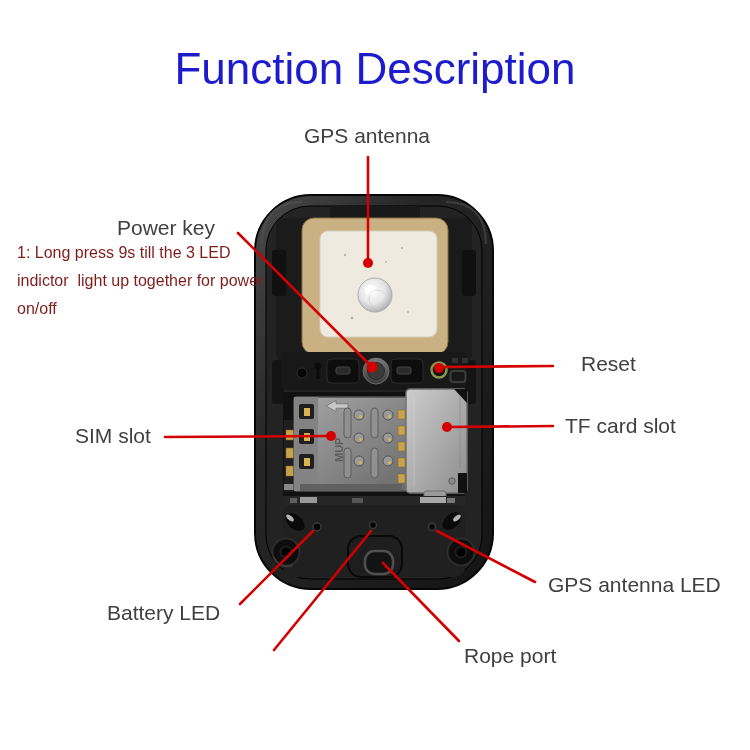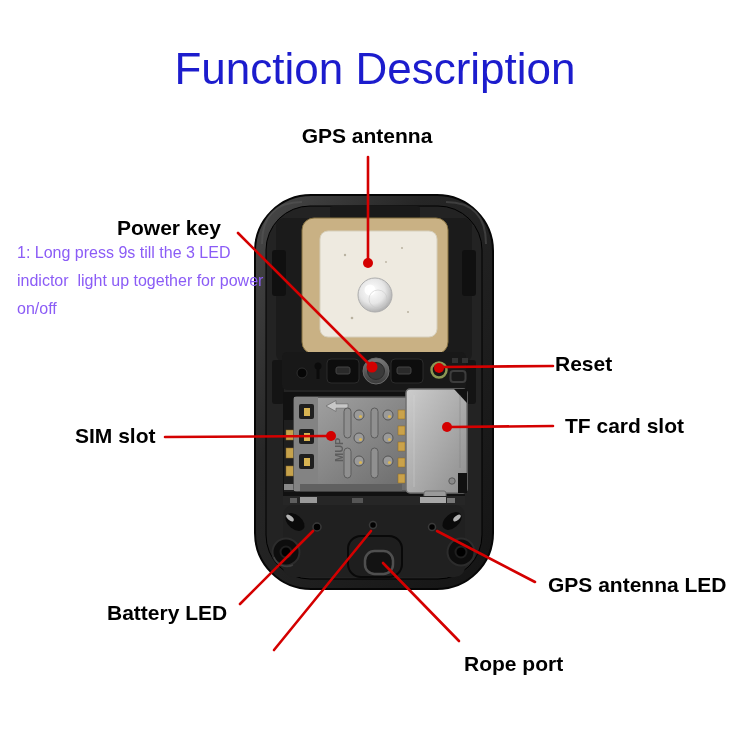--- a/index.html
+++ b/index.html
@@ -7,26 +7,26 @@
     position:relative;width:750px;height:750px;background:#fff;overflow:hidden;
     font-family:"Liberation Sans", sans-serif;
   }
   .layer{position:absolute;left:0;top:0;width:750px;height:750px;}
   .page-title{
     position:absolute;top:45px;left:0;width:750px;text-align:center;
     font-size:44px;font-weight:400;color:#1c1ccd;letter-spacing:0px;line-height:1.1;
     white-space:nowrap;
   }
   .callout{
-    position:absolute;font-size:21px;font-weight:bold;color:#000000;
+    position:absolute;font-size:21px;font-weight:normal;color:#404040;
     line-height:1.1;white-space:nowrap;
   }
   .callout.centered{transform:translateX(-50%);}
   .note{
-    position:absolute;font-size:16px;font-weight:400;color:#8b5cf6;
+    position:absolute;font-size:16px;font-weight:400;color:#7f1d1d;
     line-height:1.1;white-space:pre;
   }
 </style>
 </head>
 <body>
 
 <div class="canvas">
 
   <svg class="layer" viewBox="0 0 750 750">
     <defs>
@@ -208,20 +208,20 @@
 
   <div class="page-title">Function Description</div>
 
   <div class="callout centered" style="left:367px;top:124px;">GPS antenna</div>
   <div class="callout" style="left:117px;top:216px;">Power key</div>
 
   <div class="note" style="left:17px;top:244px;">1: Long press 9s till the 3 LED</div>
   <div class="note" style="left:17px;top:272px;">indictor  light up together for power</div>
   <div class="note" style="left:17px;top:300px;">on/off</div>
 
-  <div class="callout" style="left:555px;top:352px;">Reset</div>
+  <div class="callout" style="left:581px;top:352px;">Reset</div>
   <div class="callout" style="left:75px;top:424px;">SIM slot</div>
   <div class="callout" style="left:565px;top:414px;">TF card slot</div>
   <div class="callout" style="left:107px;top:601px;">Battery LED</div>
   <div class="callout" style="left:548px;top:573px;">GPS antenna LED</div>
-  <div class="callout" style="left:464px;top:644px;margin-top:8px;">Rope port</div>
+  <div class="callout" style="left:464px;top:644px;">Rope port</div>
 
 </div>
 
 </body></html>

